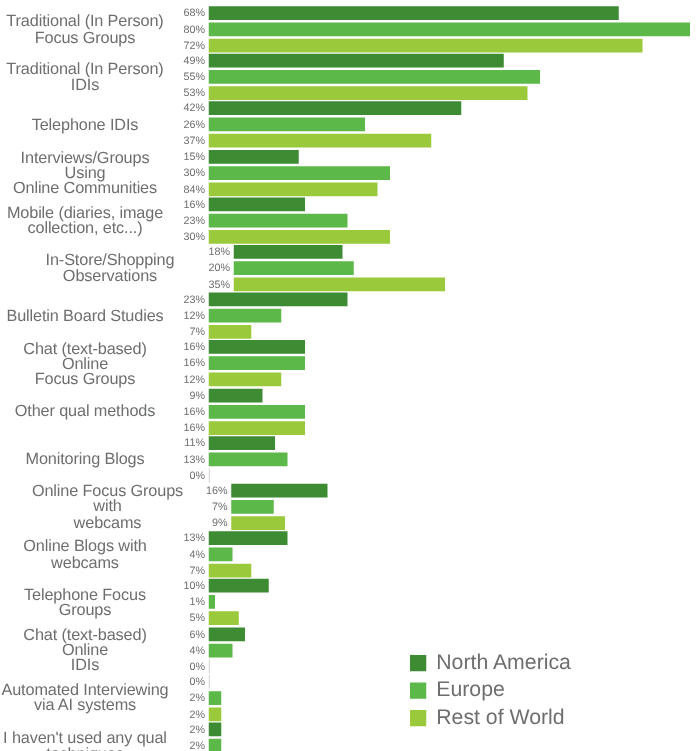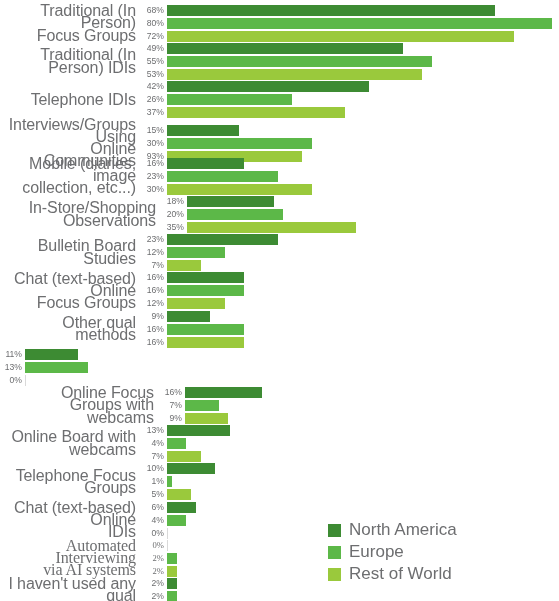--- a/index.html
+++ b/index.html
@@ -18,22 +18,22 @@
     position:absolute;
     left:0;
     width:559px;
     display:flex;
     flex-direction:row;
     align-items:center;
   }
   .cat-label{
     width:136px;
     padding-right:6px;
-    text-align:right;
-    font-size:16px;
+    text-align:center;
+    font-size:13px;
     line-height:12.2px;
     color:#6d6e70;
     letter-spacing:-0.1px;
     white-space:pre-line;
     flex:0 0 136px;
   }
   .bars{
     position:relative;
     flex:1 1 auto;
     height:39px;
@@ -147,21 +147,21 @@
       <div class="bars">
         <div class="barrow r0">
           <span class="val">15%</span>
           <span class="bar" style="width: 72.2561px; background: rgb(61, 139, 51);"></span>
         </div>
         <div class="barrow r1">
           <span class="val">30%</span>
           <span class="bar" style="width: 144.512px; background: rgb(92, 184, 72);"></span>
         </div>
         <div class="barrow r2">
-          <span class="val">93%</span>
+          <span class="val">84%</span>
           <span class="bar" style="width: 134.878px; background: rgb(154, 201, 60);"></span>
         </div>
       </div>
     </div>
     <div class="group" style="top: 156.8px;">
       <div class="cat-label">Mobile (diaries, image
 collection, etc...)</div>
       <div class="bars">
         <div class="barrow r0">
           <span class="val">16%</span>
@@ -241,20 +241,21 @@
           <span class="val">16%</span>
           <span class="bar" style="width: 77.0732px; background: rgb(92, 184, 72);"></span>
         </div>
         <div class="barrow r2">
           <span class="val">16%</span>
           <span class="bar" style="width: 77.0732px; background: rgb(154, 201, 60);"></span>
         </div>
       </div>
     </div>
     <div class="group" style="top: 347.8px;">
+      <div class="cat-label">Monitoring Blogs</div>
       <div class="bars">
         <div class="barrow r0">
           <span class="val">11%</span>
           <span class="bar" style="width: 52.9878px; background: rgb(61, 139, 51);"></span>
         </div>
         <div class="barrow r1">
           <span class="val">13%</span>
           <span class="bar" style="width: 62.622px; background: rgb(92, 184, 72);"></span>
         </div>
         <div class="barrow r2">
@@ -275,21 +276,21 @@
           <span class="val">7%</span>
           <span class="bar" style="width: 33.7195px; background: rgb(92, 184, 72);"></span>
         </div>
         <div class="barrow r2">
           <span class="val">9%</span>
           <span class="bar" style="width: 43.3537px; background: rgb(154, 201, 60);"></span>
         </div>
       </div>
     </div>
     <div class="group" style="top: 424.2px;">
-      <div class="cat-label">Online Board with webcams</div>
+      <div class="cat-label">Online Blogs with webcams</div>
       <div class="bars">
         <div class="barrow r0">
           <span class="val">13%</span>
           <span class="bar" style="width: 62.622px; background: rgb(61, 139, 51);"></span>
         </div>
         <div class="barrow r1">
           <span class="val">4%</span>
           <span class="bar" style="width: 19.2683px; background: rgb(92, 184, 72);"></span>
         </div>
         <div class="barrow r2">
@@ -326,21 +327,21 @@
         <div class="barrow r1">
           <span class="val">4%</span>
           <span class="bar" style="width: 19.2683px; background: rgb(92, 184, 72);"></span>
         </div>
         <div class="barrow r2">
           <span class="val">0%</span>
           <span class="bar zero" style="background: rgb(217, 217, 217);"></span>
         </div>
       </div>
     </div>
-    <div class="group" style="top: 538.8px; font-family: Liberation Serif, serif;">
+    <div class="group" style="top: 538.8px;">
       <div class="cat-label">Automated Interviewing
 via AI systems</div>
       <div class="bars">
         <div class="barrow r0">
           <span class="val">0%</span>
           <span class="bar zero" style="background: rgb(217, 217, 217);"></span>
         </div>
         <div class="barrow r1">
           <span class="val">2%</span>
           <span class="bar" style="width: 9.63415px; background: rgb(92, 184, 72);"></span>

